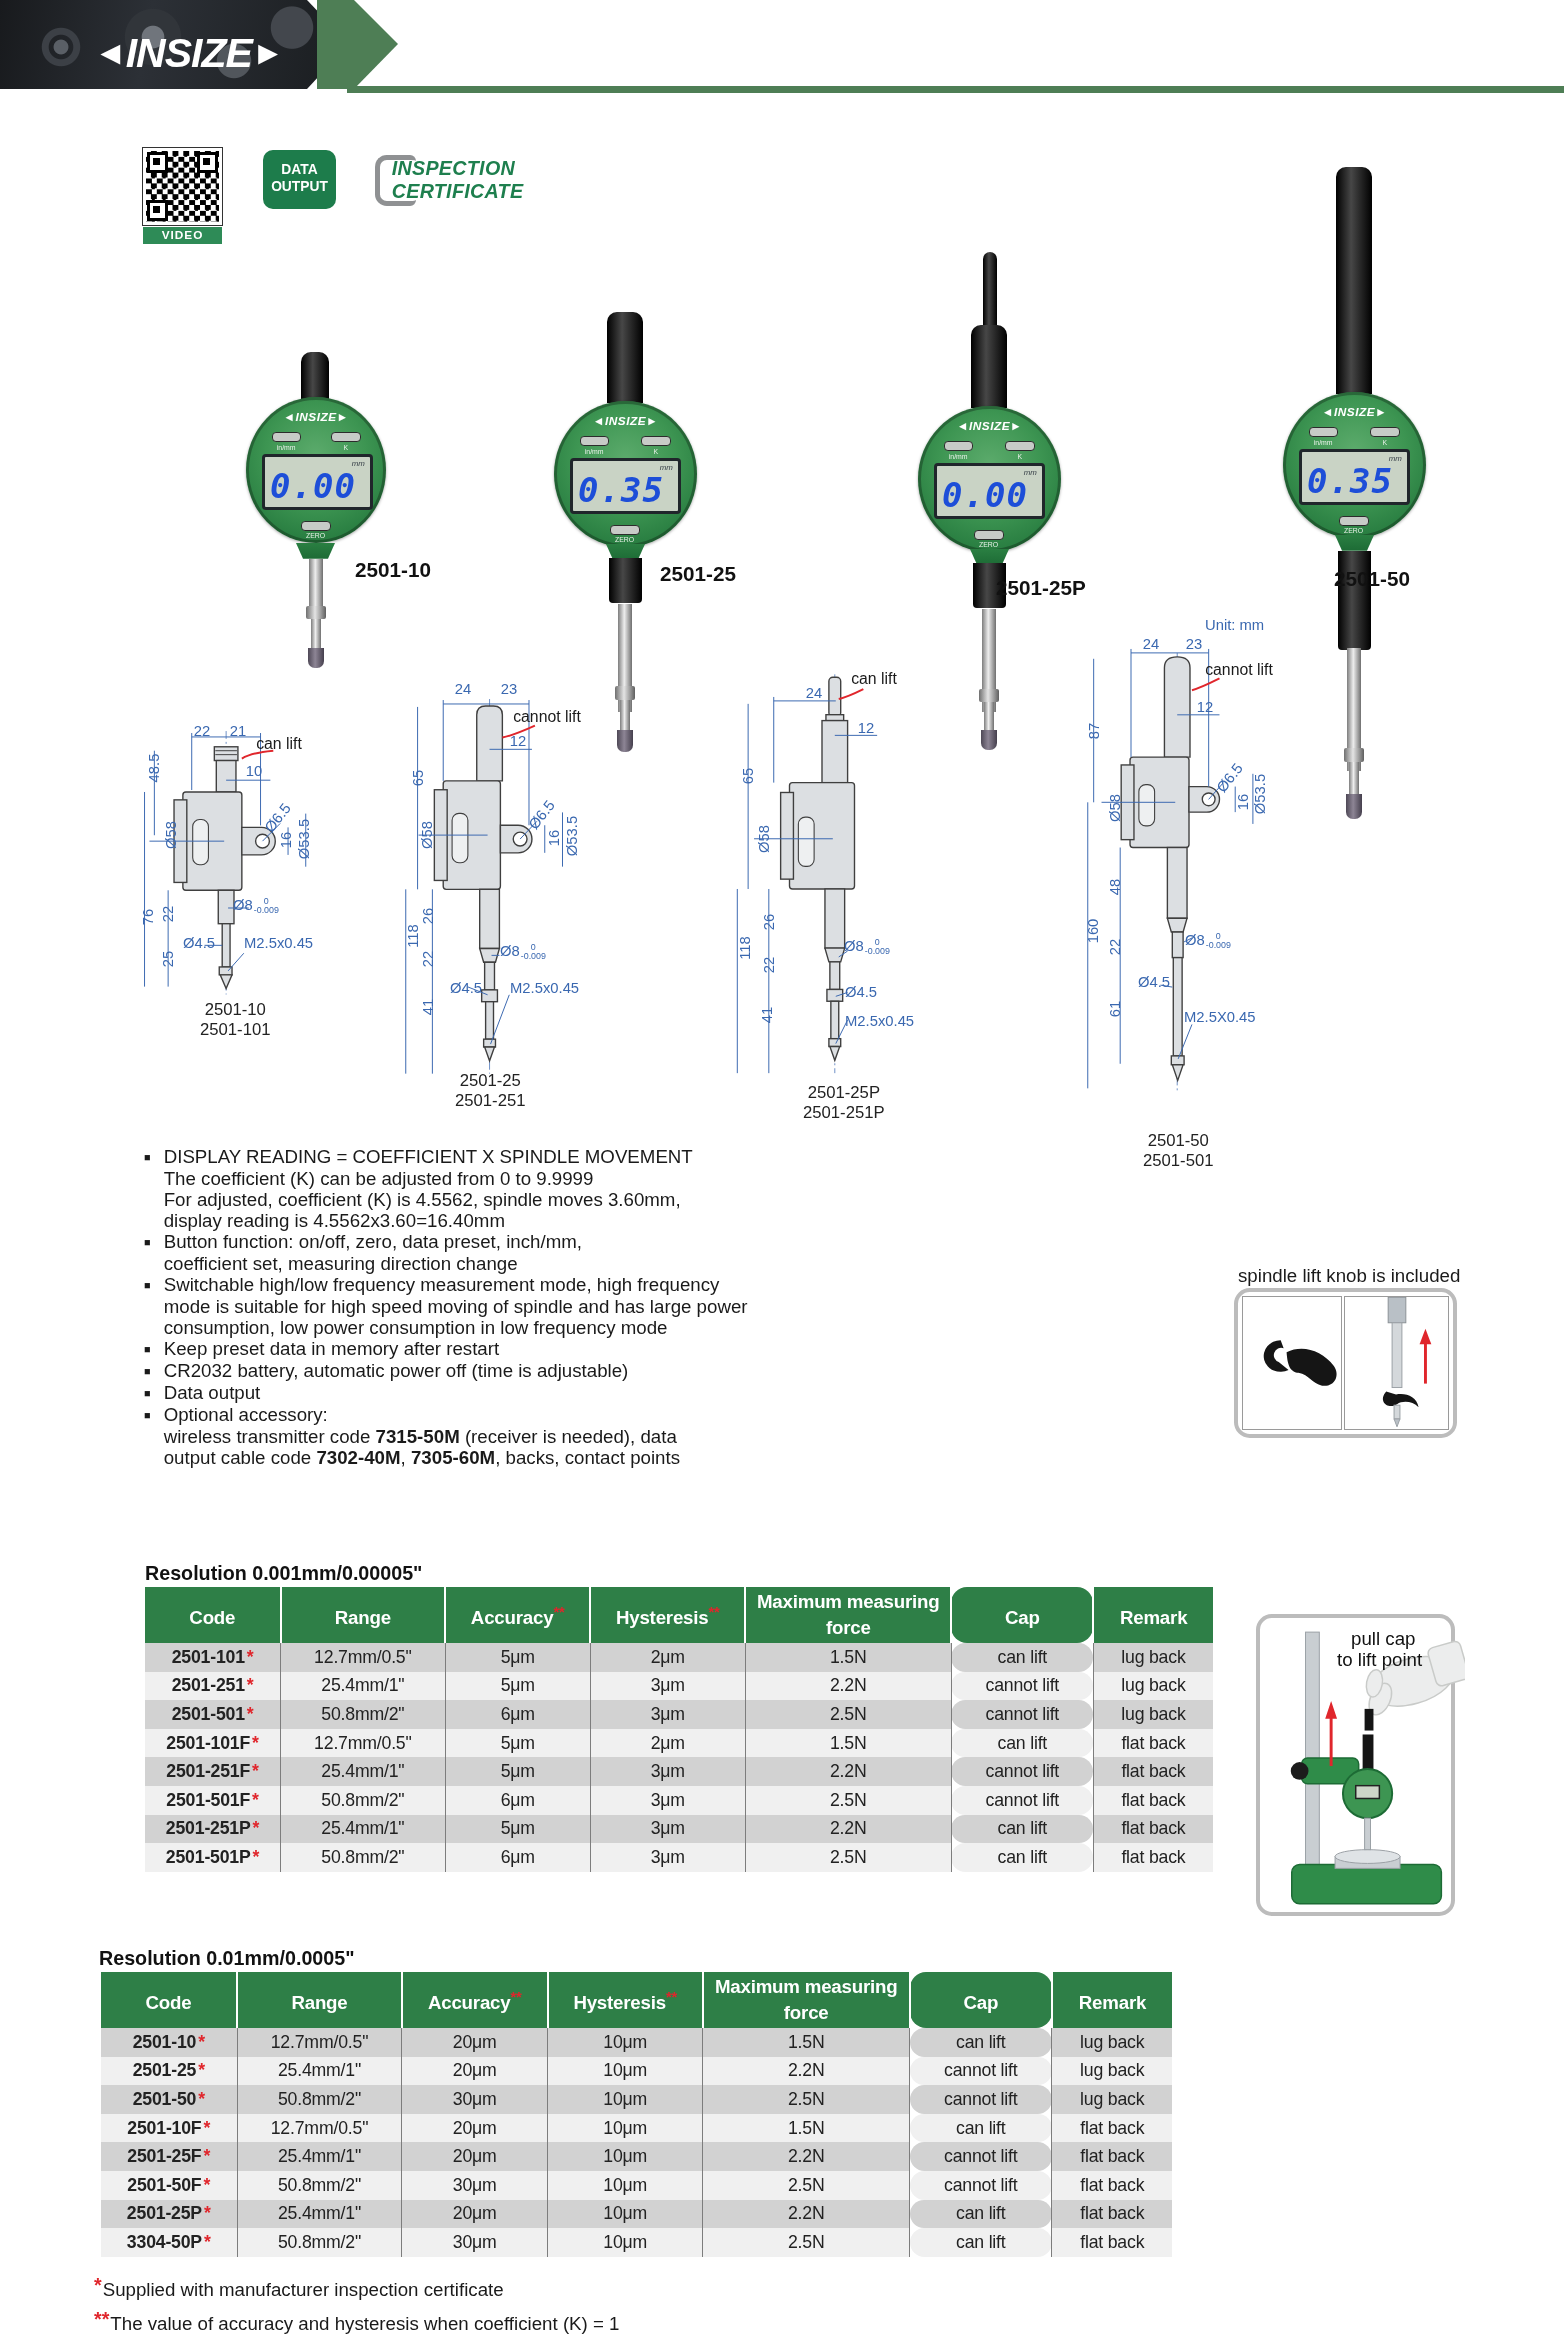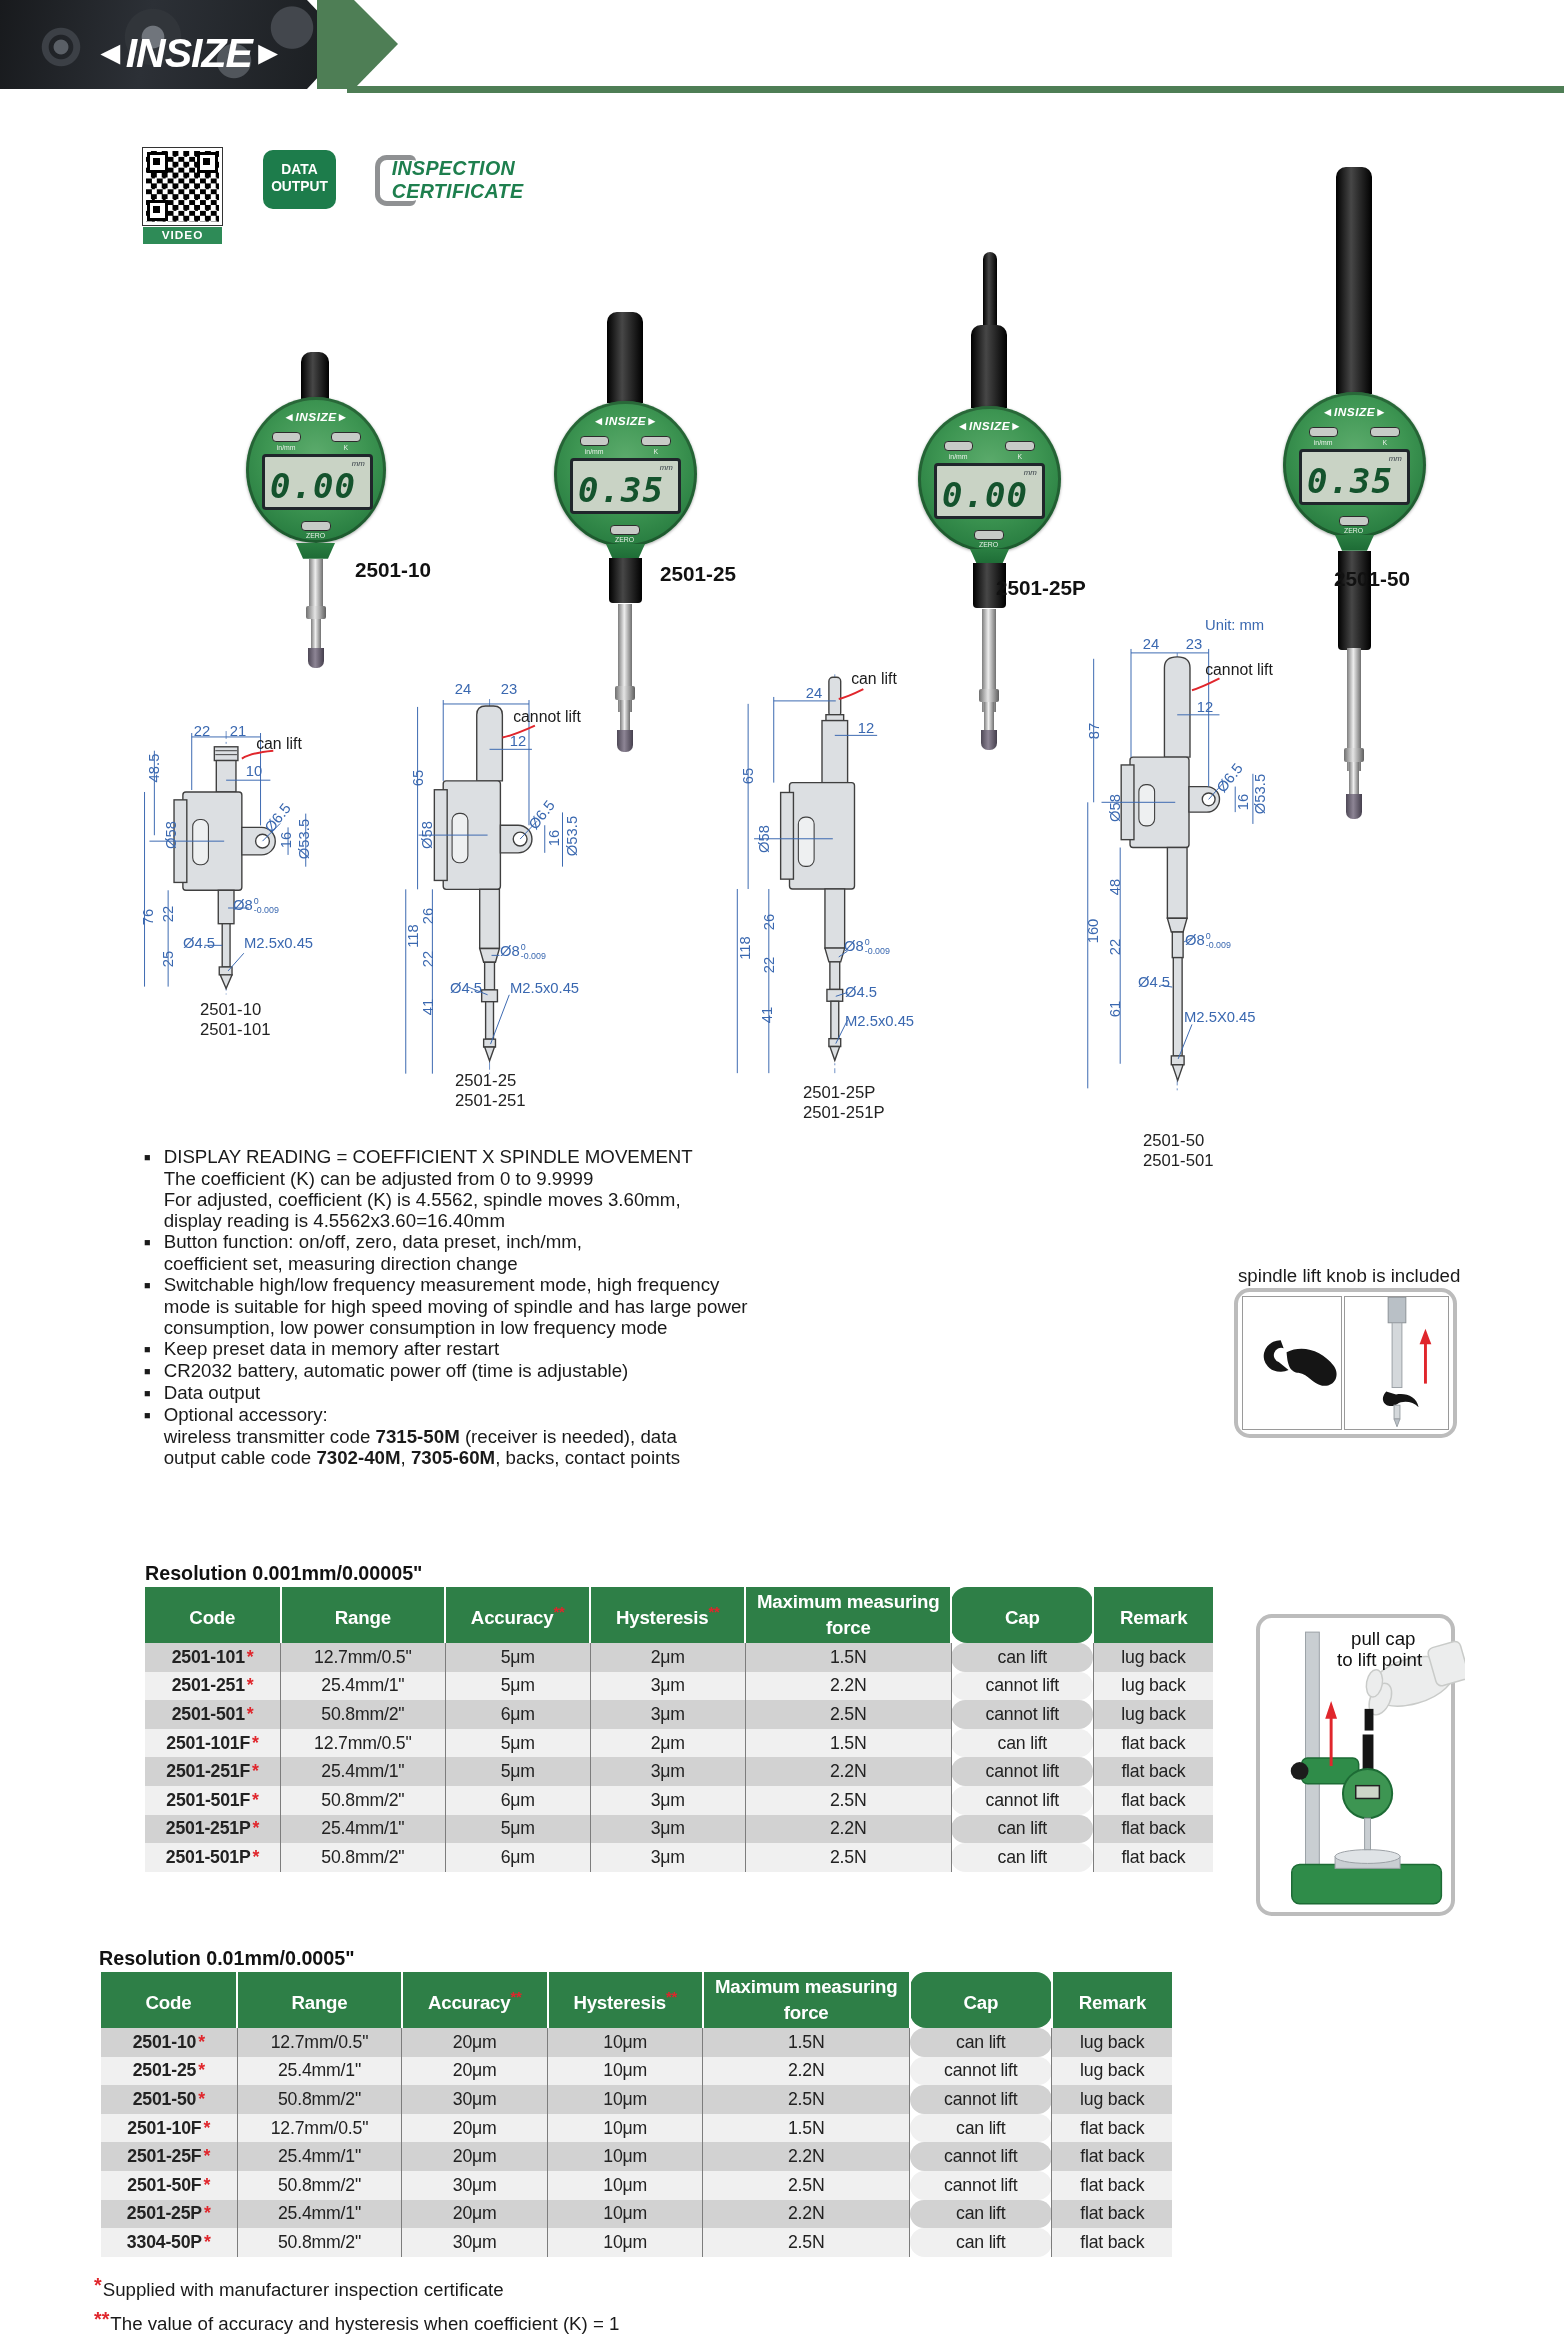--- a/index.html
+++ b/index.html
@@ -46,30 +46,30 @@
   .rtop { border-radius:9.9px 9.9px 0 0; }
   .face { position:absolute; width:143px; height:146px; border-radius:50%;
     background:radial-gradient(circle at 50% 40%, #5cab6c 0%, #3d9552 45%, #2a7f42 74%, #1d6b35 100%);
     box-shadow: inset 0 0 0 3px rgba(0,0,0,0.28), 0 1px 3px rgba(0,0,0,0.35); }
   .flogo { position:absolute; top:12.8px; left:0; width:100%; text-align:center; color:#fff; font-weight:bold;
     font-style:italic; font-size:11.8px; letter-spacing:0.5px; }
   .fbtn { position:absolute; width:29.6px; height:9.9px; background:#c7cbc7; border:1px solid #2c2c2c; border-radius:3.9px; }
   .fbl { position:absolute; font-size:6.9px; color:#eaf2ea; text-align:center; white-space:nowrap; }
   .lcd { position:absolute; left:15.8px; top:57px; width:111px; height:56px; background:#c9d3c5; border:3.9px solid #20262b; border-radius:3.9px; }
   .lcd .val { position:absolute; right:13.8px; bottom:1px; font-family:"DejaVu Sans Mono",monospace; font-weight:bold;
-    font-style:italic; font-size:34px; color:#14532d; letter-spacing:1px; }
+    font-style:italic; font-size:34px; color:#1d4ed8; letter-spacing:1px; }
   .lcd .unit { position:absolute; right:4.9px; top:2px; font-size:7.9px; color:#39424a; font-style:italic; }
   .neck { position:absolute; background:linear-gradient(180deg,#2a7f42,#1d6b35); clip-path:polygon(0 0,100% 0,82% 100%,18% 100%); }
   .spin { position:absolute; background:linear-gradient(90deg,#7d7d7d,#ededed 45%,#6f6f6f); }
   .ring { position:absolute; background:linear-gradient(90deg,#6f6f6f,#e4e4e4 45%,#5f5f5f); border-radius:2px; }
   .tip  { position:absolute; background:linear-gradient(90deg,#4e4856,#8d8595 45%,#453f4d); border-radius:0 0 6.9px 6.9px; }
   .plbl { position:absolute; font-weight:bold; font-size:20.7px; color:#111; white-space:nowrap; }
 
   
-  .draw { position:absolute; }
+  .draw { position:absolute;text-align:center; }
   .dim { position:absolute; color:#3a68b0; font-size:14.8px; line-height:14.8px; white-space:nowrap; }
   .c   { transform:translate(-50%,-50%); }
   .v   { transform:translate(-50%,-50%) rotate(-90deg); }
   .dg  { transform:translate(-50%,-50%) rotate(-52deg); }
   .tol { display:inline-block; vertical-align:-3px; margin-left:1px; }
   .tol i { display:block; font-style:normal; font-size:8.9px; line-height:8.9px; }
   .liftlbl { position:absolute; transform:translate(-50%,-50%); color:#1a1a1a; font-size:15.8px; white-space:nowrap; }
   .mdl { position:absolute; font-size:16.7px; line-height:19.7px; color:#222; white-space:nowrap; }
   .unitnote { position:absolute; left:1205px; top:617px; color:#3a68b0; font-size:14.8px; }
 

